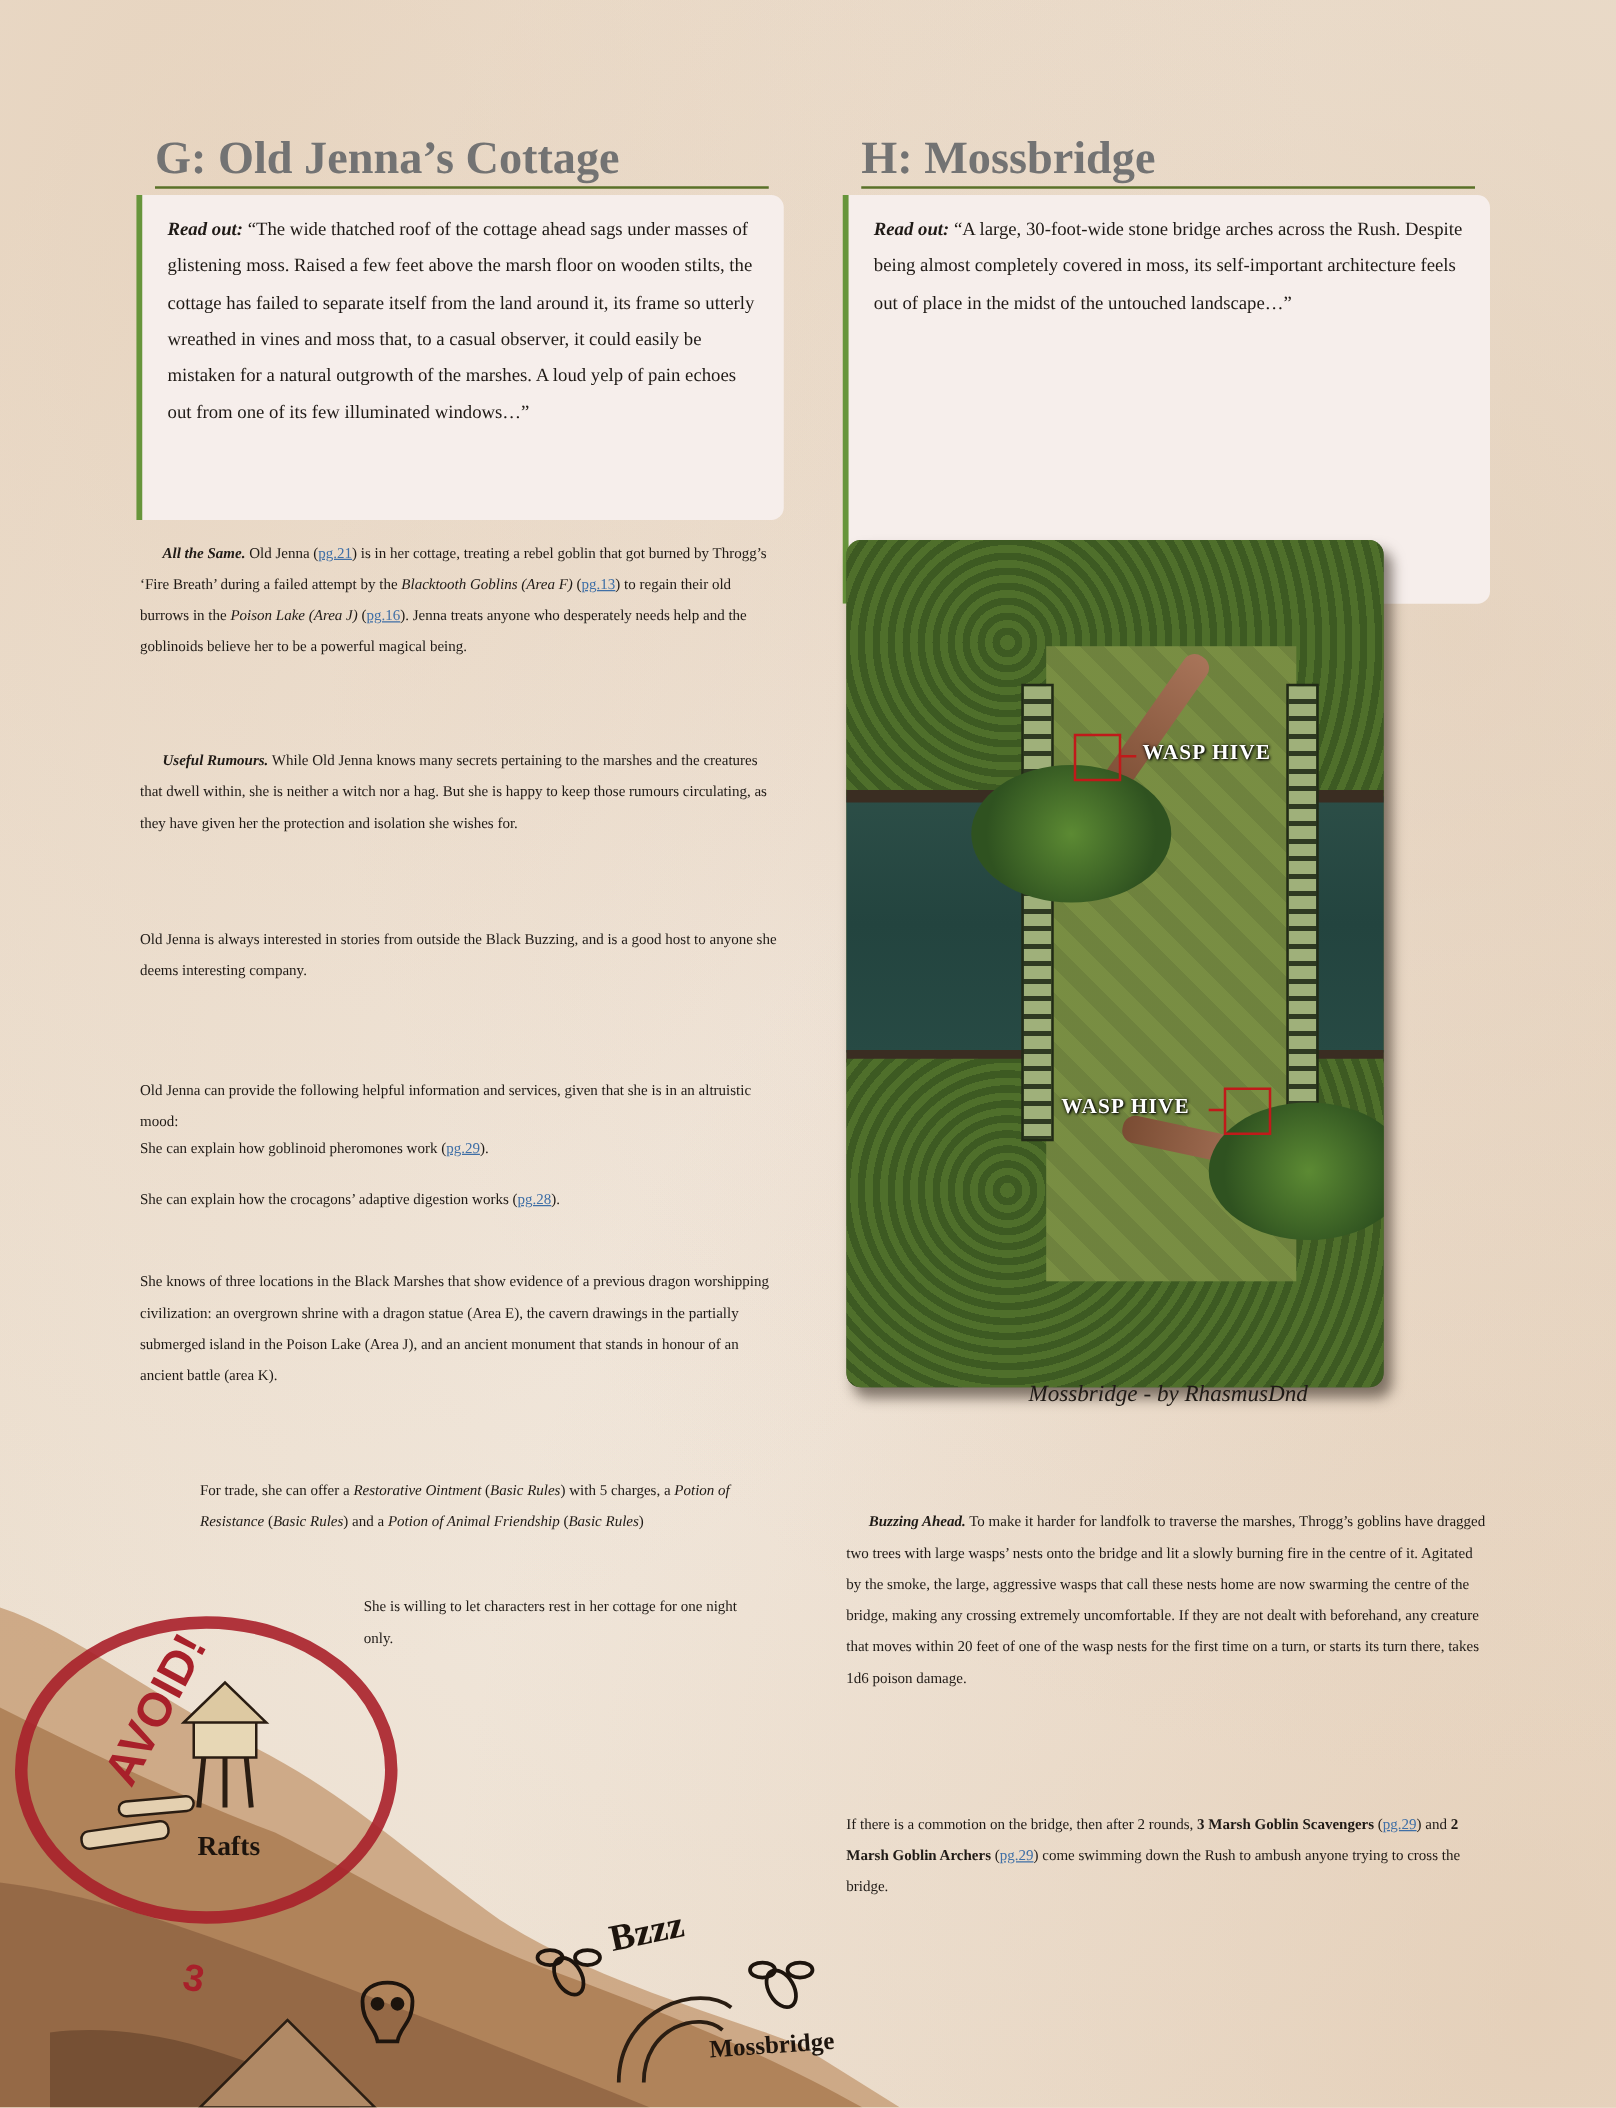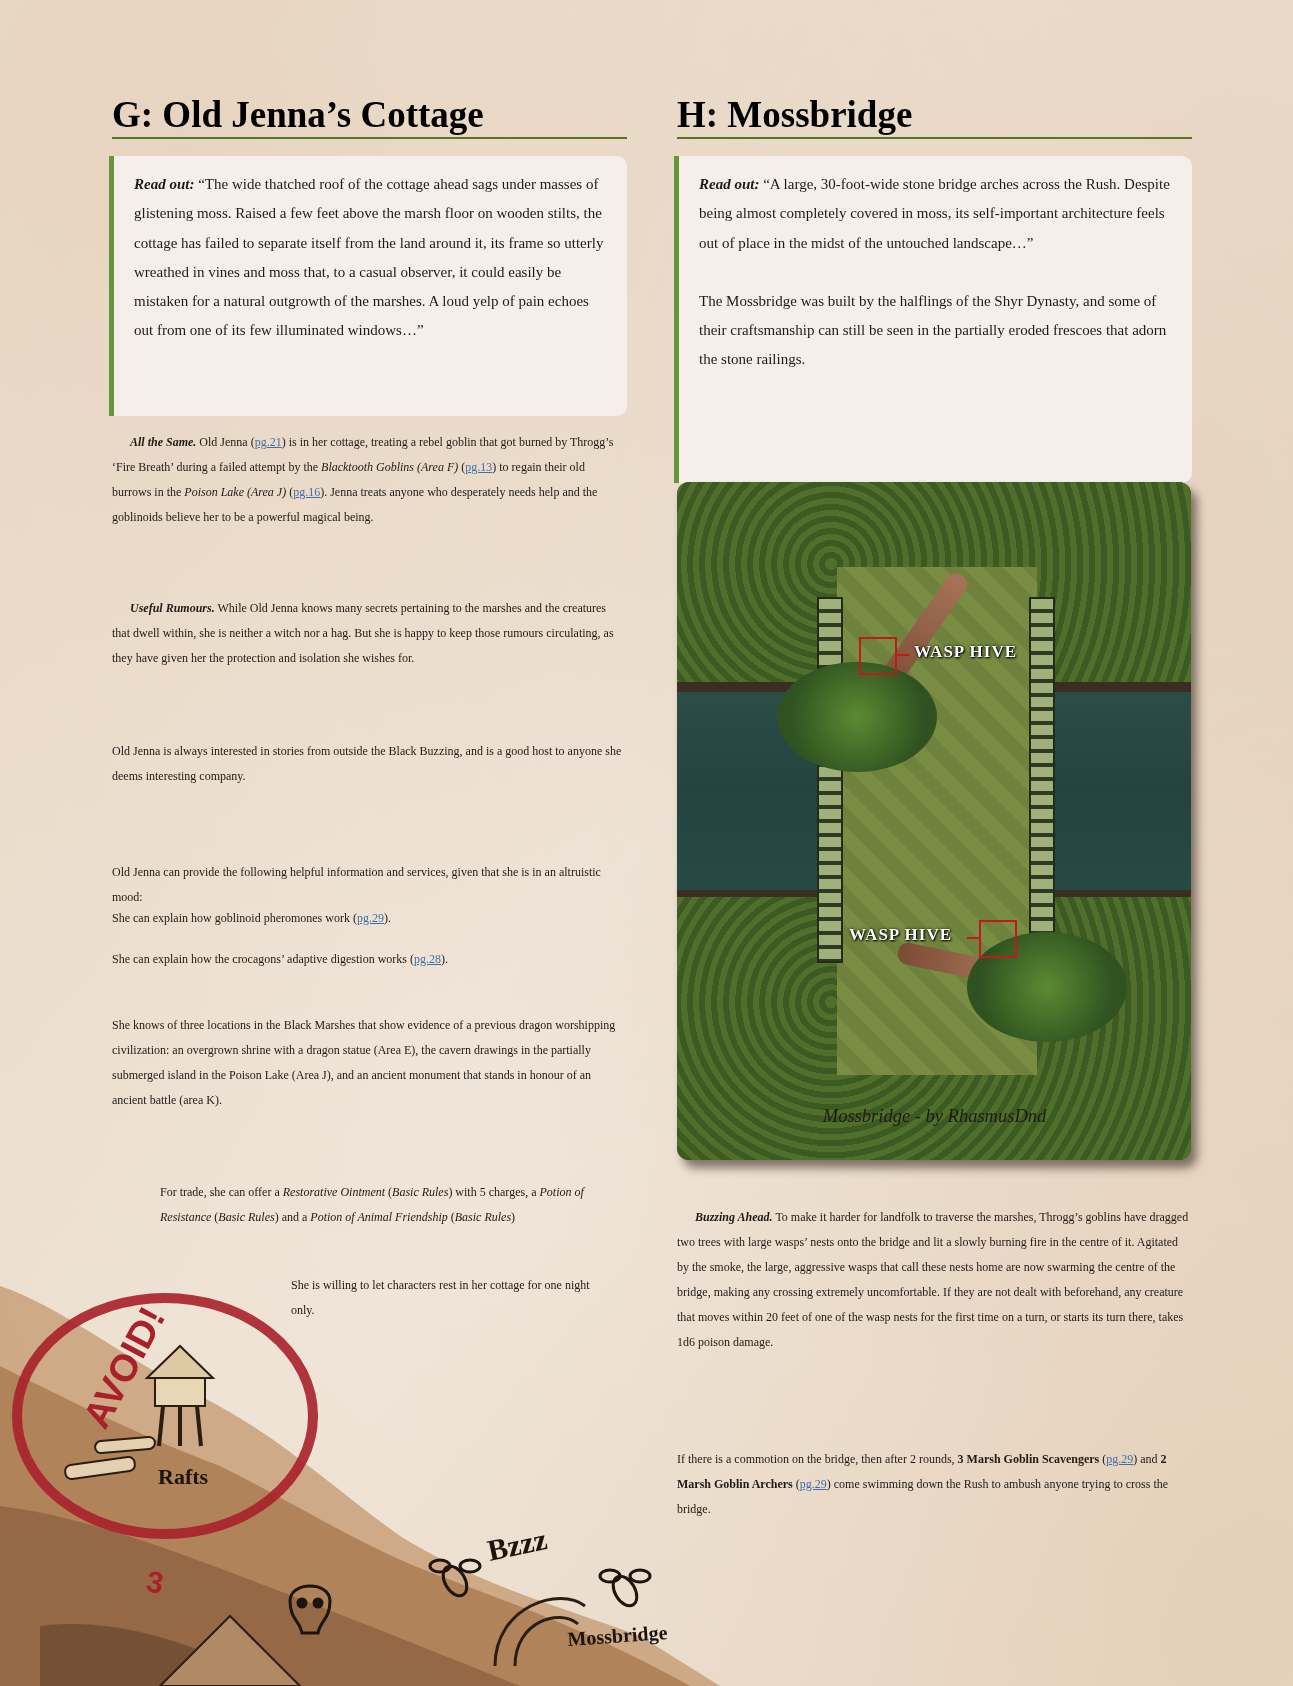--- a/index.html
+++ b/index.html
@@ -12,23 +12,23 @@
         radial-gradient(ellipse at 95% 95%, rgba(220,190,160,0.45), transparent 50%),
         radial-gradient(ellipse at 50% 50%, #f3ebe2, #ecdfcf 90%);
       font-family: "Liberation Serif", "DejaVu Serif", serif;
       color: #1f1a16;
     }
     .col { position: absolute; top: 0; }
     .col-left { left: 112px; width: 515px; }
     .col-right { left: 677px; width: 515px; }
 
     h1.section-title {
-      position: absolute; margin: 0; left: 0; right: 0;
+      position: absolute; margin: 12px; left: 0; right: 0;
       font-family: "Liberation Serif", "DejaVu Serif", serif;
-      font-weight: bold; font-size: 37px; color: #000000;
+      font-weight: bold; font-size: 37px; color: #737373;
       line-height: 1; padding-bottom: 4px;
       border-bottom: 2px solid #5a7129;
     }
     .readout {
       position: absolute; left: -3px; right: 0;
       background: #f6eeeb;
       border-left: 5px solid #67953b;
       border-radius: 0 10px 10px 0;
       padding: 14px 20px 14px 20px;
       font-size: 15px; line-height: 29.3px;
@@ -39,21 +39,21 @@
     .label-bi { font-weight: bold; font-style: italic; }
 
     .p { position: absolute; left: 0; right: 0; margin: 0;
          font-size: 12px; line-height: 25px; }
     .indent { text-indent: 18px; }
     a.ref { color: #3f6fa6; text-decoration: underline; }
     .it { font-style: italic; }
     .b { font-weight: bold; }
 
     .map-frame {
-      position: absolute; left: 677px; top: 482px; width: 514px; height: 678px;
+      position: absolute; left: 677px; top: 432px; width: 430px; height: 678px;
       border-radius: 12px; overflow: hidden;
       box-shadow: 6px 8px 10px rgba(40,30,20,0.55);
       background:
         radial-gradient(circle at 20% 15%, #4d6a2a 0, transparent 25%),
         radial-gradient(circle at 80% 85%, #44622a 0, transparent 25%),
         #3f5a26;
     }
     .grass { position: absolute; left: 0; right: 0; background:
         repeating-radial-gradient(circle at 30% 40%, #4f6f2b 0 6px, #3d5a22 6px 12px); }
     .water { position: absolute; left: 0; right: 0; top: 205px; height: 205px;
@@ -112,21 +112,20 @@
 
   <p class="p" style="top:1273px; left:179px; right:18px;">She is willing to let characters rest in her cottage for one night only.</p>
 </div>
 
 <div class="col col-right">
   <h1 class="section-title" style="top:96px;">H: Mossbridge</h1>
 
   <div class="readout" style="top:156px; height:327px;">
     <p><span class="label-bi">Read out:</span><span> “A large, 30-foot-wide stone bridge arches across the Rush. Despite being almost completely covered in moss, its self-important architecture feels out of place in the midst of the untouched landscape…”</span></p>
     <div class="gap"></div>
-    <p>The Mossbridge was built by the halflings of the Shyr Dynasty, and some of their craftsmanship can still be seen in the partially eroded frescoes that adorn the stone railings.</p>
   </div>
 
   <p class="p indent" style="top:1205px;"><span class="label-bi">Buzzing Ahead.</span><span> To make it harder for landfolk to traverse the marshes, Throgg’s goblins have dragged two trees with large wasps’ nests onto the bridge and lit a slowly burning fire in the centre of it. Agitated by the smoke, the large, aggressive wasps that call these nests home are now swarming the centre of the bridge, making any crossing extremely uncomfortable. If they are not dealt with beforehand, any creature that moves within 20 feet of one of the wasp nests for the first time on a turn, or starts its turn there, takes 1d6 poison damage.</span></p>
 
   <p class="p" style="top:1447px;"><span>If there is a commotion on the bridge, then after 2 rounds, </span><span class="b">3 Marsh Goblin Scavengers</span><span> (</span><a class="ref">pg.29</a><span>) and </span><span class="b">2 Marsh Goblin Archers</span><span> (</span><a class="ref">pg.29</a><span>) come swimming down the Rush to ambush anyone trying to cross the bridge.</span></p>
 </div>
 
 <div class="map-frame">
   <div class="grass" style="top:0;height:205px;"></div>
   <div class="water"></div>

